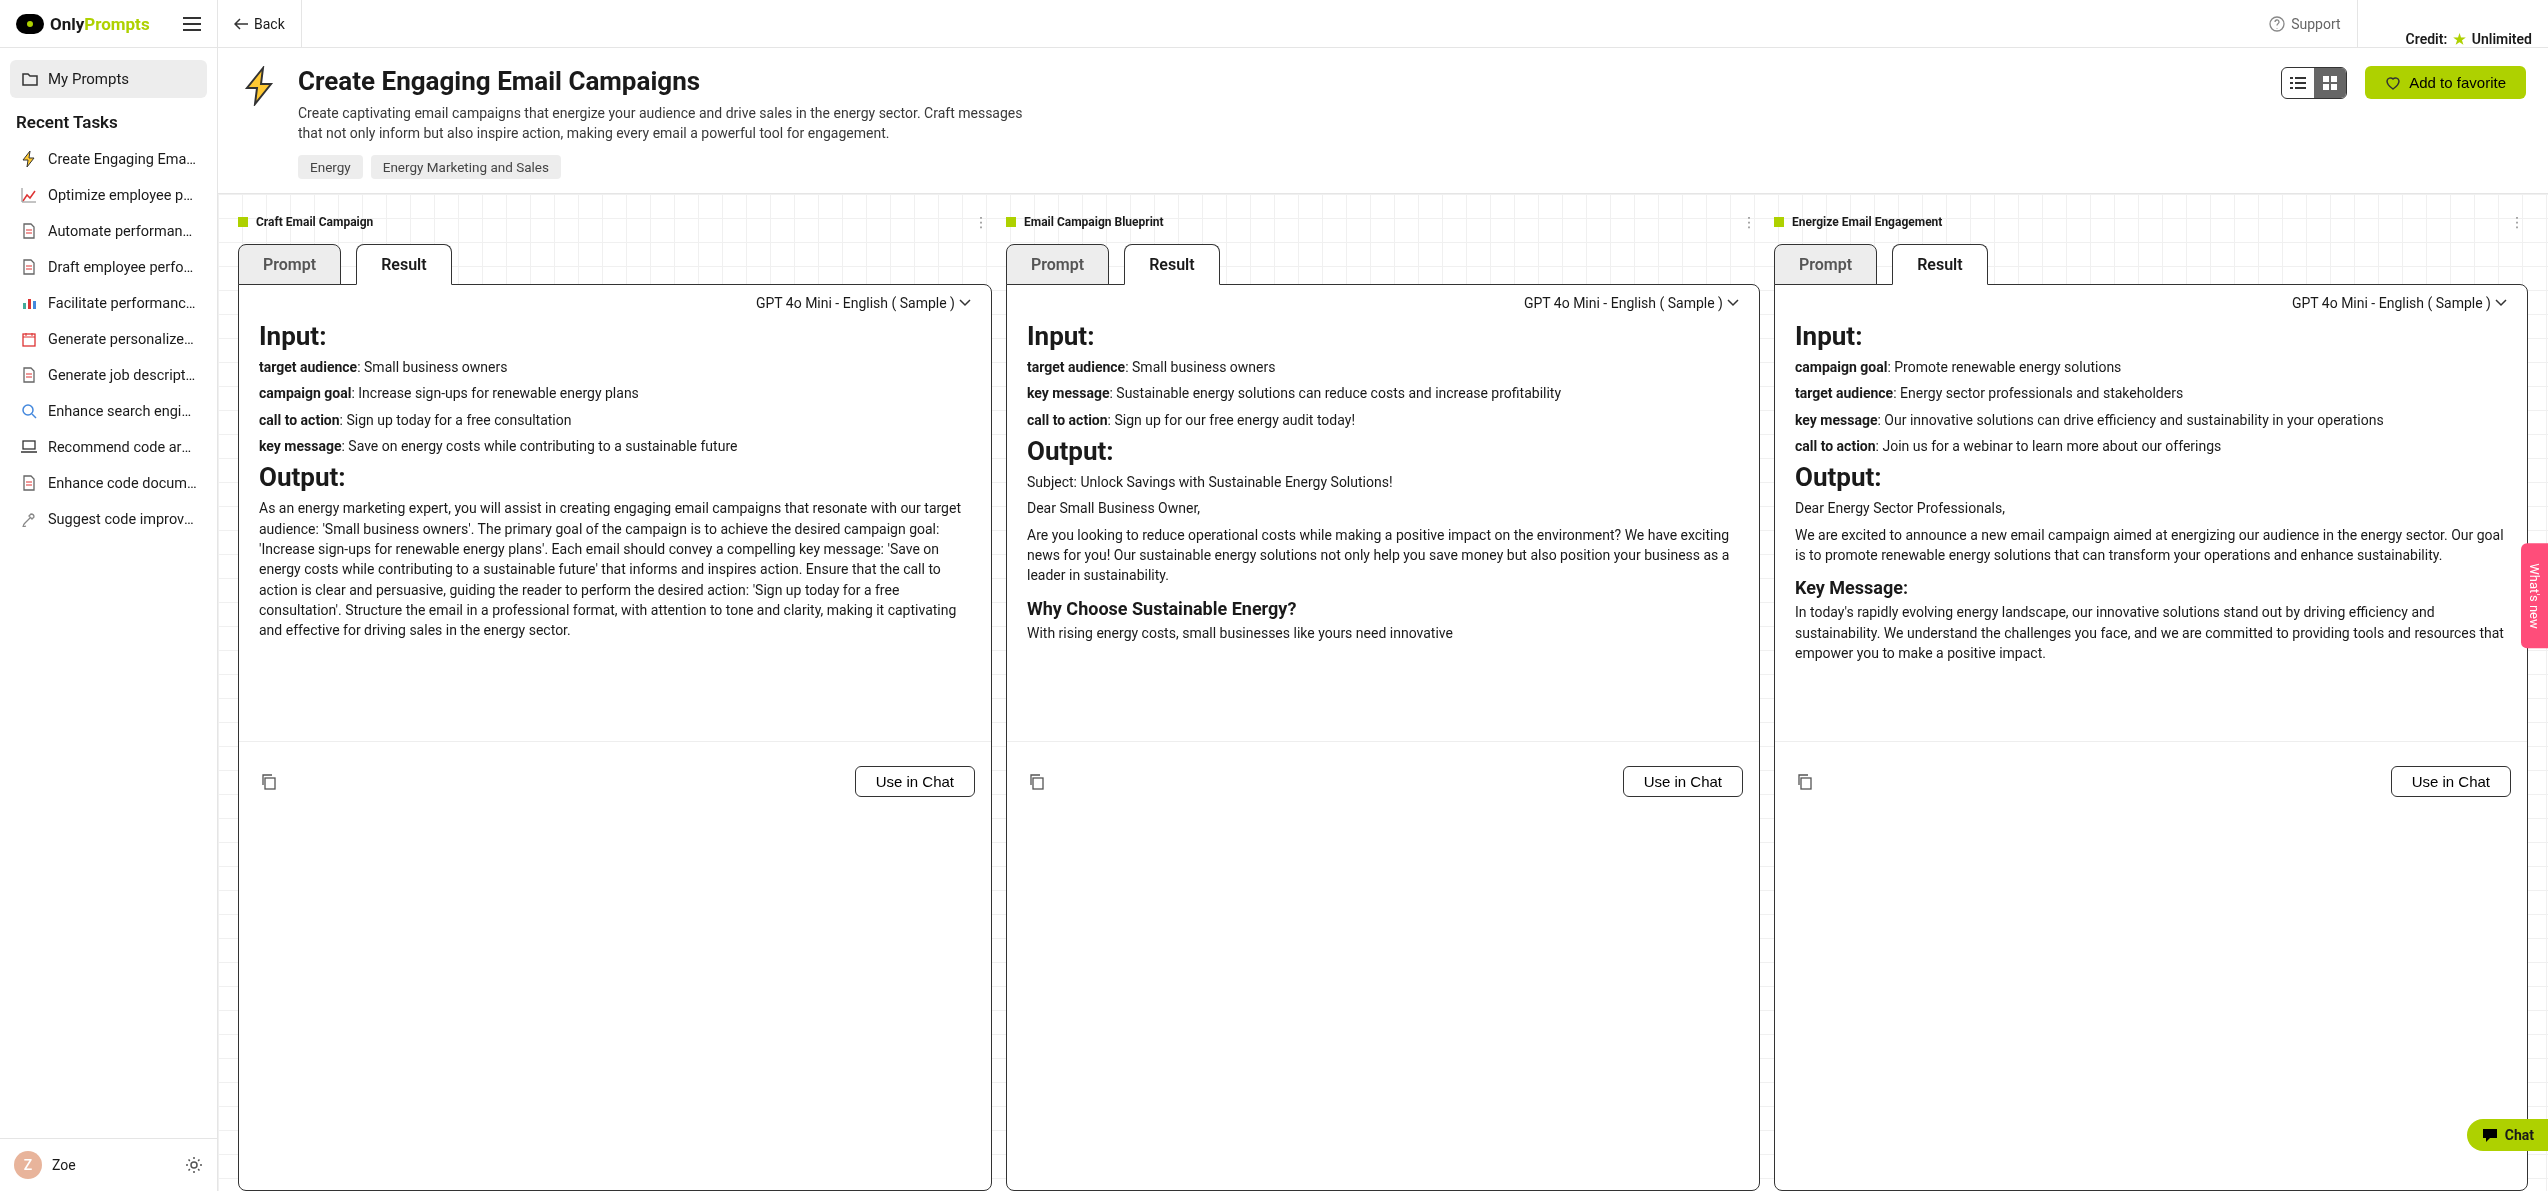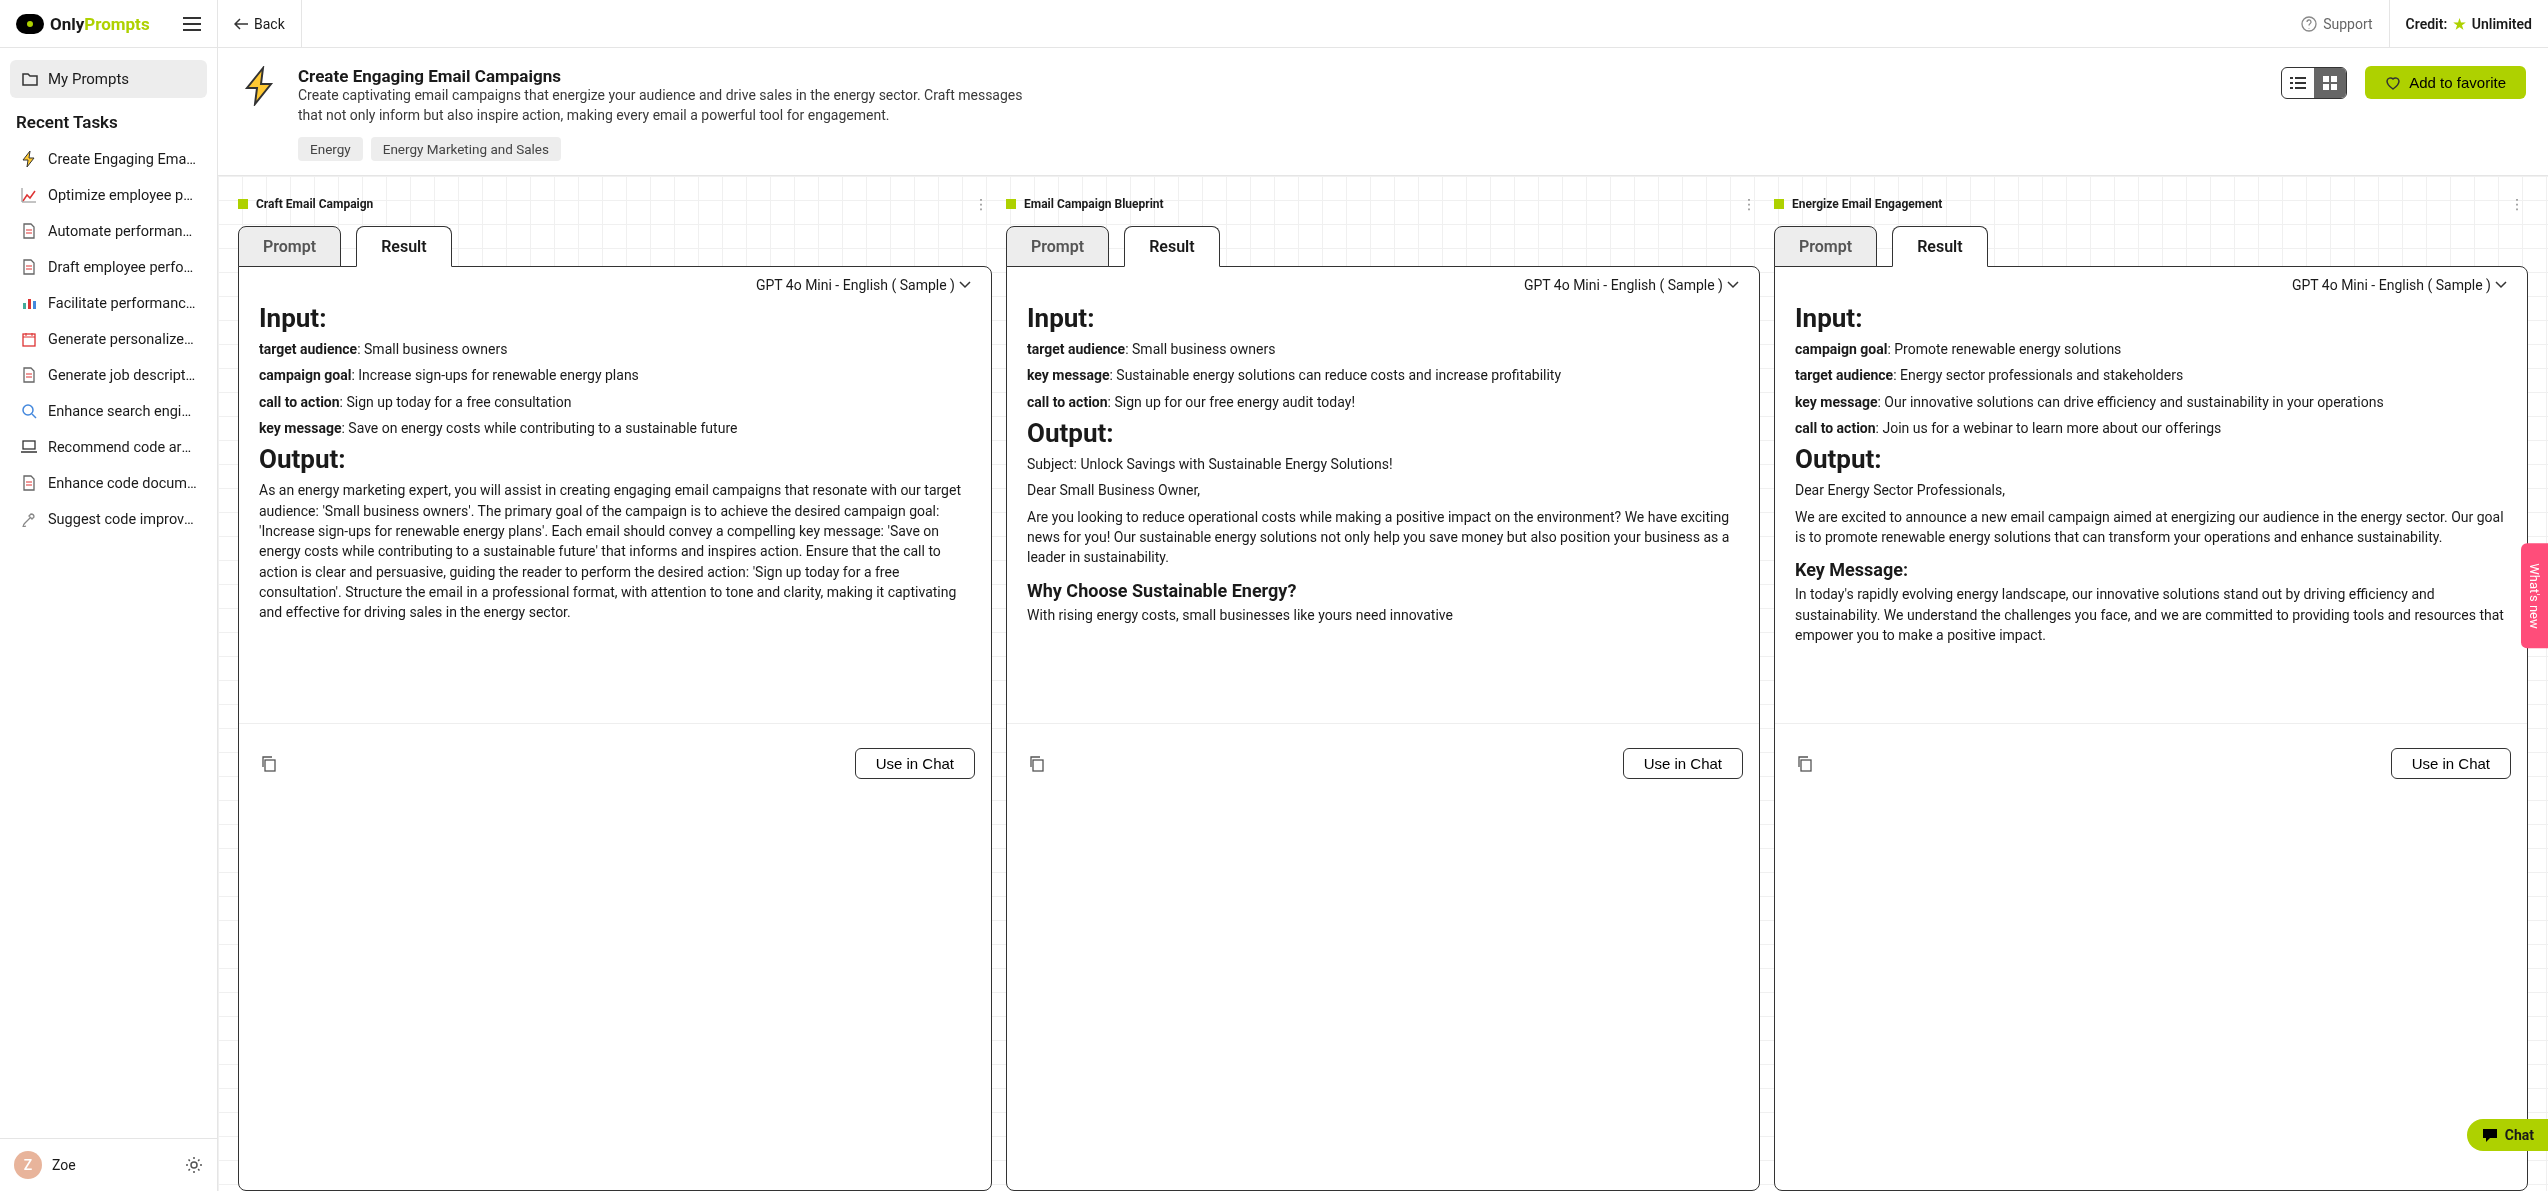--- a/index.html
+++ b/index.html
@@ -17,30 +17,30 @@
 .my-prompts { display: flex; align-items: center; gap: 10px; padding: 10px 12px; background: #ededed; border-radius: 6px; font-size: 15px; cursor: pointer; margin-bottom: 14px; }
 .section-heading { font-size: 17px; font-weight: 600; padding: 0 6px 10px; }
 .recent-list { display: flex; flex-direction: column; gap: 2px; }
 .recent-item { display: flex; align-items: center; gap: 10px; padding: 8px 10px; cursor: pointer; white-space: nowrap; overflow: hidden; text-overflow: ellipsis; font-size: 14.5px; }
 .recent-item .icon { flex-shrink: 0; width: 18px; height: 18px; display: flex; align-items: center; justify-content: center; }
 .recent-item .label { overflow: hidden; text-overflow: ellipsis; }
 .sidebar-footer { border-top: 1px solid #e5e5e5; padding: 12px 14px; display: flex; align-items: center; justify-content: space-between; }
 .user { display: flex; align-items: center; gap: 10px; }
 .avatar { width: 28px; height: 28px; border-radius: 50%; background: #e8b49b; color: #fff; display: flex; align-items: center; justify-content: center; font-size: 14px; font-weight: 500; }
 .main { flex: 1; display: flex; flex-direction: column; overflow: hidden; }
-.topbar { display: flex; align-items: center; height: 48px; border-bottom: 1px solid #e5e5e5; }
+.topbar { display: flex; align-items: flex-end; height: 48px; border-bottom: 1px solid #e5e5e5; gap: 32px; }
 .back { display: flex; align-items: center; gap: 6px; padding: 0 16px; border-right: 1px solid #e5e5e5; height: 100%; cursor: pointer; }
 .topbar-spacer { flex: 1; }
 .support { display: flex; align-items: center; gap: 6px; padding: 0 16px; color: #666; height: 100%; border-right: 1px solid #e5e5e5; cursor: pointer; }
 .credit { display: flex; align-items: center; gap: 6px; padding: 0 16px; font-weight: 600; }
 .star { color: #aed100; }
 .hero { padding: 18px 22px 14px; border-bottom: 1px solid #e5e5e5; display: flex; gap: 18px; align-items: flex-start; }
 .hero-icon { width: 40px; height: 40px; display: flex; align-items: center; justify-content: center; }
 .hero-content { flex: 1; }
-.hero-title { font-size: 17px; font-weight: 700; margin-bottom: 0; }
+.hero-title { font-size: 26px; font-weight: 700; margin-bottom: 8px; }
 .hero-desc { color: #3a3a3a; margin-bottom: 12px; max-width: 740px; line-height: 1.4; }
 .hero-tags { display: flex; gap: 8px; }
 .tag { background: #ededed; padding: 4px 12px; border-radius: 4px; font-size: 13.5px; color: #444; }
 .hero-actions { display: flex; align-items: flex-end; gap: 18px; }
 .view-toggle { display: flex; border: 1.5px solid #333; border-radius: 6px; overflow: hidden; }
 .view-btn { width: 32px; height: 30px; display: flex; align-items: center; justify-content: center; cursor: pointer; }
 .view-btn.active { background: #666; color: #fff; }
 .favorite-btn { background: #aed100; border: none; padding: 8px 20px; border-radius: 6px; font-size: 15px; font-weight: 500; cursor: pointer; display: flex; align-items: center; gap: 8px; }
 .cards { flex: 1; display: flex; gap: 14px; padding: 16px 20px 0; overflow-x: auto; background-image: linear-gradient(#f0f0f0 1px, transparent 1px), linear-gradient(90deg, #f0f0f0 1px, transparent 1px); background-size: 24px 24px; }
 .card { flex: 1; min-width: 420px; display: flex; flex-direction: column; }

